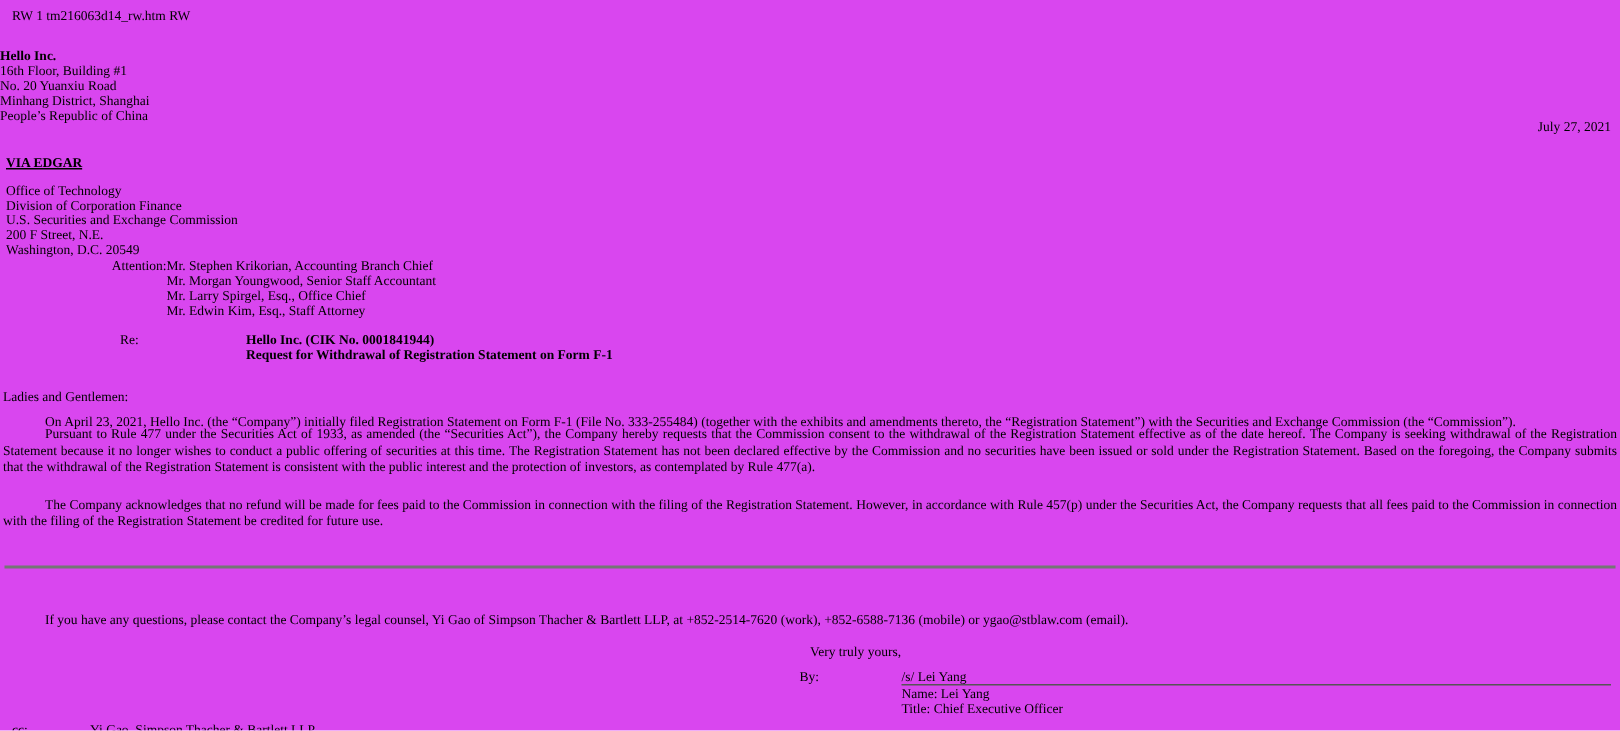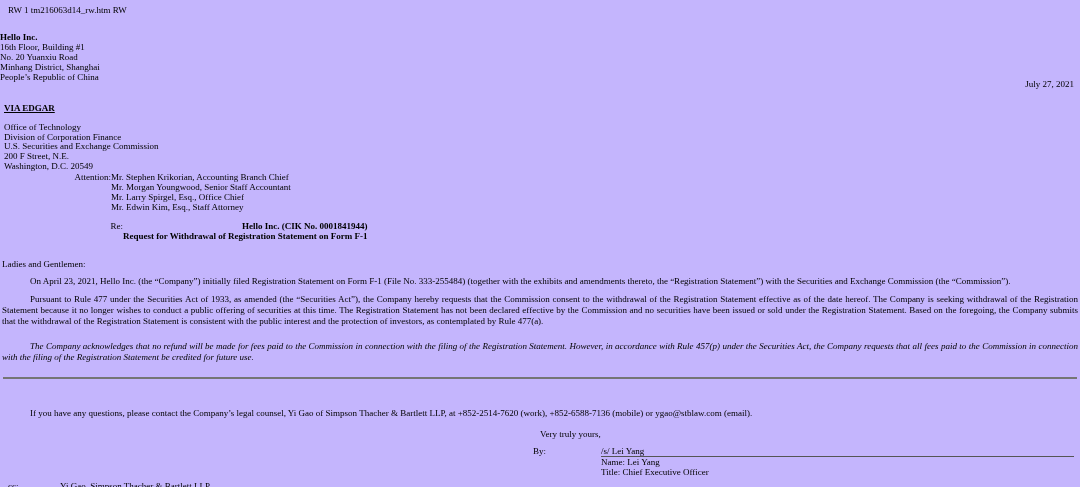--- a/index.html
+++ b/index.html
@@ -1,43 +1,43 @@
 <!DOCTYPE html>
 <html><head>
 <meta charset="utf-8">
 <style>
   html, body { margin: 0; padding: 0; background: #ffffff; }
   .page {
     position: relative;
     width: 1080px;
     height: 487px;
-    background: #c4b5fd;
+    background: #d946ef;
     overflow: hidden;
     color: #000;
     font-family: "Liberation Serif", serif;
     font-size: 9px;
     line-height: 11px;
   }
   .abs { position: absolute; }
   .edgar-header { left: 8px; top: 5px; white-space: nowrap; }
   .letterhead { left: 0; top: 32px; width: 100%; line-height: 10px; }
   .letterhead .company { font-weight: bold; }
   .date-line { right: 6px; top: 79px; text-align: right; }
   .via-line { left: 4px; top: 103px; font-weight: bold; text-decoration: underline; }
   .recipient { left: 4px; top: 123px; line-height: 9.7px; }
   .attention-row { left: 6px; top: 172px; display: flex; line-height: 10px; }
   .attention-label { width: 105px; flex: 0 0 105px; text-align: right; }
-  .re-row { left: 80px; top: 221px; display: flex; line-height: 10px; text-align: right; }
+  .re-row { left: 80px; top: 221px; display: flex; line-height: 10px; }
   .re-label { width: 43px; flex: 0 0 43px; }
-  .re-lines { font-weight: bold; }
+  .re-lines { font-weight: bold; margin-left: 41px; }
   .salutation { left: 2px; top: 259px; }
   .body-para { left: 2px; width: 1076px; text-align: justify; text-indent: 28px; }
   .para-1 { top: 276px; }
-  .para-2 { top: 294px; }
-  .para-3 { top: 341px; font-style: italic; }
+  .para-2 { top: 284px; }
+  .para-3 { top: 331px; }
   .page-separator { left: 3px; top: 377px; width: 1074px; height: 0; border-top: 2px solid #757575; }
   .contact-para { left: 2px; width: 1076px; top: 408px; text-indent: 28px; }
   .valediction { left: 540px; top: 429px; }
   .sig-block { left: 533px; top: 446px; width: 541px; display: flex; line-height: 10px; }
   .by-label { width: 40px; flex: 0 0 40px; }
   .sig-col { flex: 1 1 auto; margin-left: 28px; }
   .sig-line { border-bottom: 1px solid #555; }
   .cc-row { left: 8px; top: 481px; display: flex; line-height: 11px; }
   .cc-label { width: 52px; flex: 0 0 52px; }
   .t { white-space: pre-wrap; }

